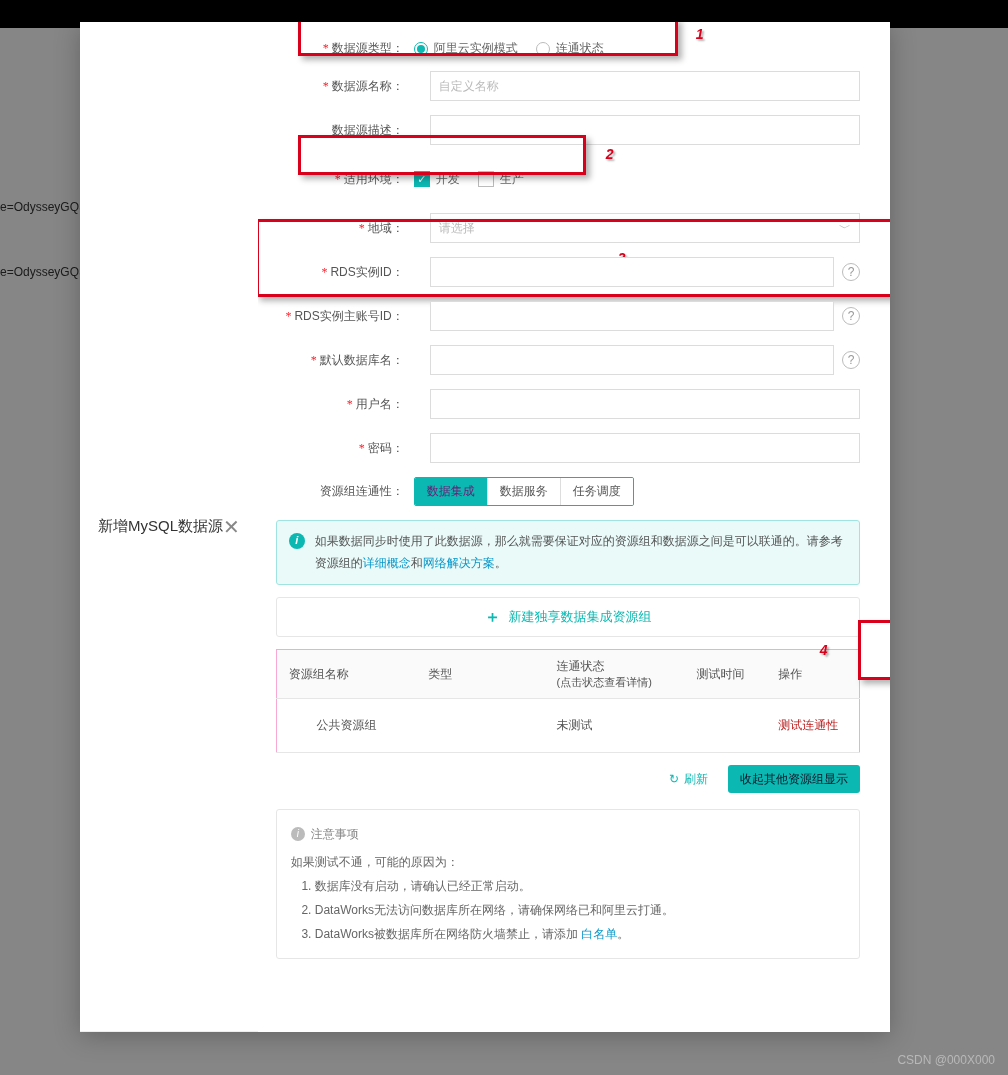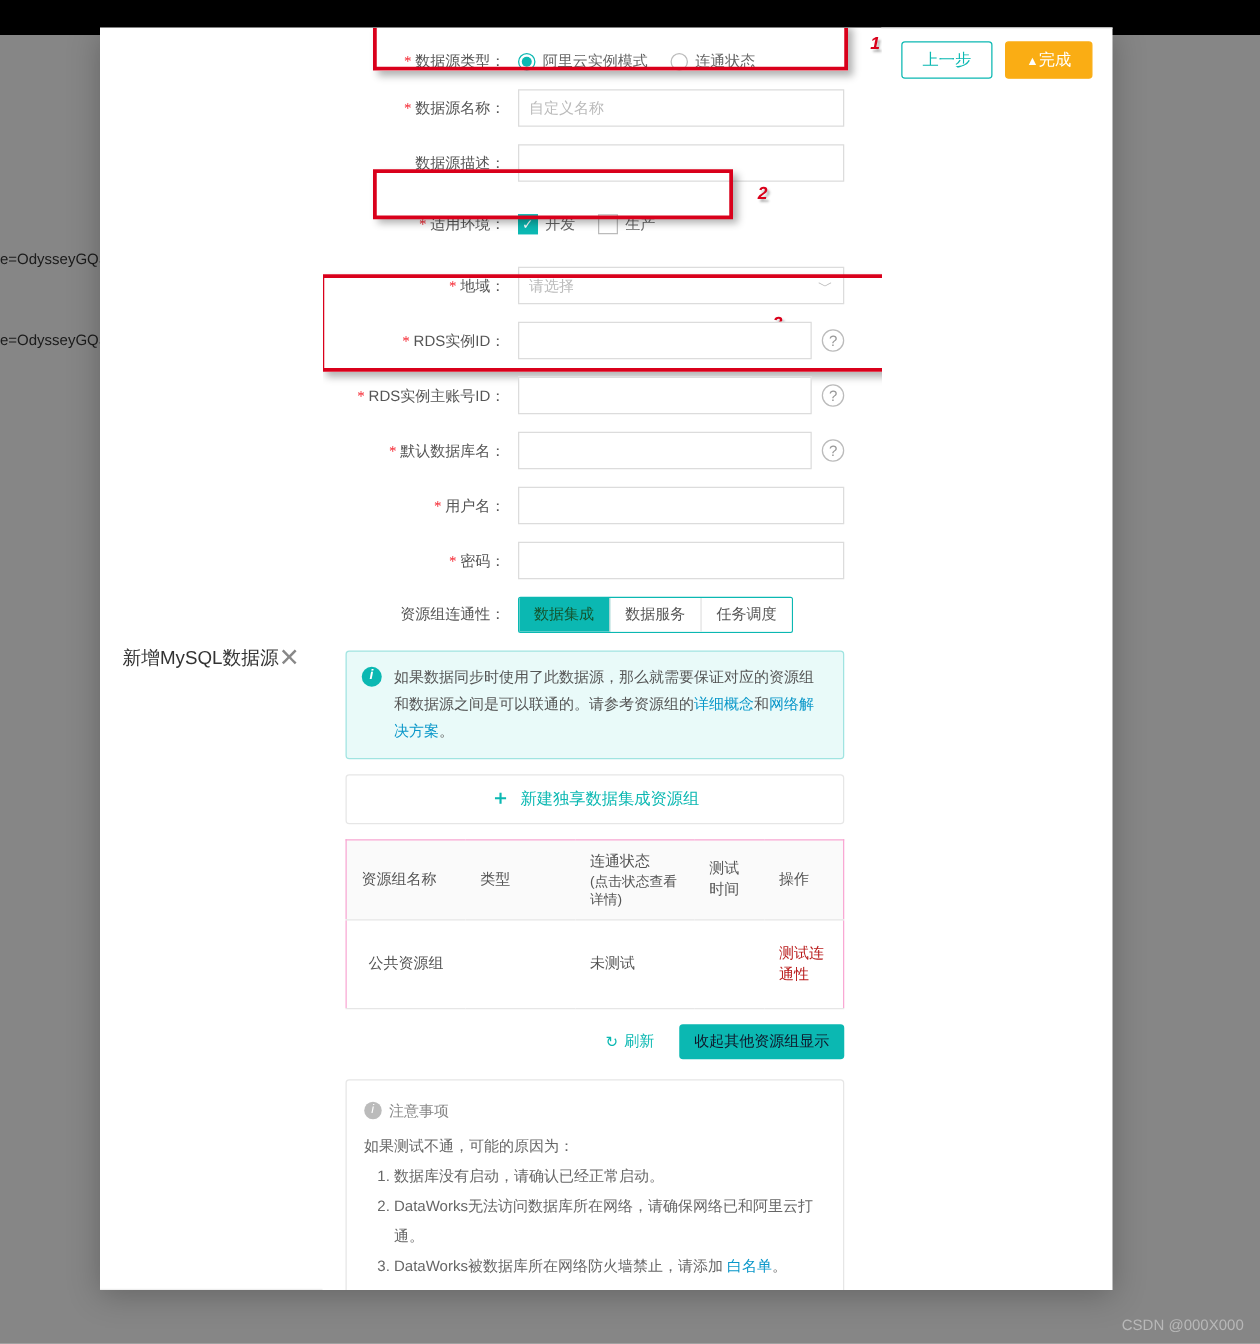--- a/index.html
+++ b/index.html
@@ -20,31 +20,31 @@
     .label { width:138px; text-align:right; padding-right:10px; color:#555; font-size:12px; flex-shrink:0;}
     .req::before { content:"* "; color:#f5222d; font-family:SimSun;}
     .field { flex:1; display:flex; align-items:center; gap:18px;}
     .radio { display:inline-flex; align-items:center; gap:6px; cursor:pointer;}
     .radio .circle { width:14px; height:14px; border-radius:50%; border:1px solid #bbb; display:inline-flex; align-items:center; justify-content:center;}
     .radio.checked .circle { border-color:#0bb8b2;}
     .radio.checked .circle::after { content:""; width:8px; height:8px; background:#0bb8b2; border-radius:50%;}
     .cbox { width:16px; height:16px; border:1px solid #bbb; display:inline-flex; align-items:center; justify-content:center; cursor:pointer;}
     .cbox.checked{ background:#0bb8b2; border-color:#0bb8b2; color:#fff; font-size:11px;}
     .cb-label{ display:inline-flex; align-items:center; gap:6px;}
-    input.text, .select { width:100%; height:30px; border:1px solid #dcdcdc; padding:0 8px; font-size:12px; color:#666; background:#fff;}
+    input.text, .select { width:100%; height:30px; border:1px solid #dcdcdc; padding:0 8px; font-size:12px; color:#666; background:#fff;margin-left:16px;}
     input.text::placeholder, .select.placeholder { color:#bbb;}
     .select { display:flex; align-items:center; justify-content:space-between; cursor:pointer;}
     .select .caret { color:#bbb; font-size:12px;}
     .with-help { position:relative; display:flex; align-items:center; width:100%;}
     .with-help input.text { flex:1;}
     .help-ico { width:18px; height:18px; margin-left:8px; border:1px solid #bbb; border-radius:50%; color:#999; display:inline-flex; align-items:center; justify-content:center; font-size:12px; cursor:pointer; flex-shrink:0;}
     .tabs { display:inline-flex; border:1px solid #0bb8b2; border-radius:2px; overflow:hidden;}
     .tab { padding:5px 12px; background:#fff; color:#555; border-right:1px solid #ddd; cursor:pointer; font-size:12px;}
     .tab:last-child{border-right:none;}
-    .tab.active { background:#0bb8b2; color:#14532d;}
+    .tab.active { background:#0bb8b2; color:#701a75;}
     .alert { border:1px solid #a0e4e1; background:#e9faf9; border-radius:3px; padding:10px 12px; display:flex; gap:10px; color:#555; line-height:1.8; font-size:12px; margin-top:10px;}
     .alert .ico { width:16px; height:16px; border-radius:50%; background:#0bb8b2; color:#fff; display:inline-flex; align-items:center; justify-content:center; font-style:italic; font-weight:bold; font-size:11px; flex-shrink:0; margin-top:2px;}
     .link { color:#0a97c9; cursor:pointer;}
     .new-rg { border:1px solid #e6e6e6; border-radius:3px; margin-top:12px; height:40px; display:flex; align-items:center; justify-content:center; gap:8px; color:#0bb8b2; cursor:pointer; font-size:13px;}
     .plus { font-size:16px; font-weight:bold;}
     .tbl { width:100%; border:1px solid #f9a8d4; margin-top:12px; border-collapse:collapse; font-size:12px;padding-left:12px;}
     .tbl th { background:#fafafa; color:#555; text-align:left; padding:8px 12px; border-bottom:1px solid #e6e6e6; font-weight:normal;}
     .tbl td { padding:18px 12px; border-bottom:1px solid #e6e6e6; color:#555;}
     .tbl-actions { display:flex; justify-content:flex-end; gap:20px; margin-top:12px; align-items:center;}
     .linkbtn { color:#0bb8b2; cursor:pointer; display:inline-flex; align-items:center; gap:5px;}
@@ -251,19 +251,15 @@
       <div>如果测试不通，可能的原因为：</div>
       <ol>
         <li>数据库没有启动，请确认已经正常启动。</li>
         <li>DataWorks无法访问数据库所在网络，请确保网络已和阿里云打通。</li>
         <li><span>DataWorks被数据库所在网络防火墙禁止，请添加 </span><span class="link">白名单</span><span>。</span></li>
 
       </ol>
     </div>
   </div>
 
-  <div class="modal-footer">
-    <button class="btn btn-outline">上一步</button>
-    <button class="btn btn-warn">完成</button>
-  </div>
 </div>
 
 <div class="watermark">CSDN @000X000</div>
 
 </body></html>

